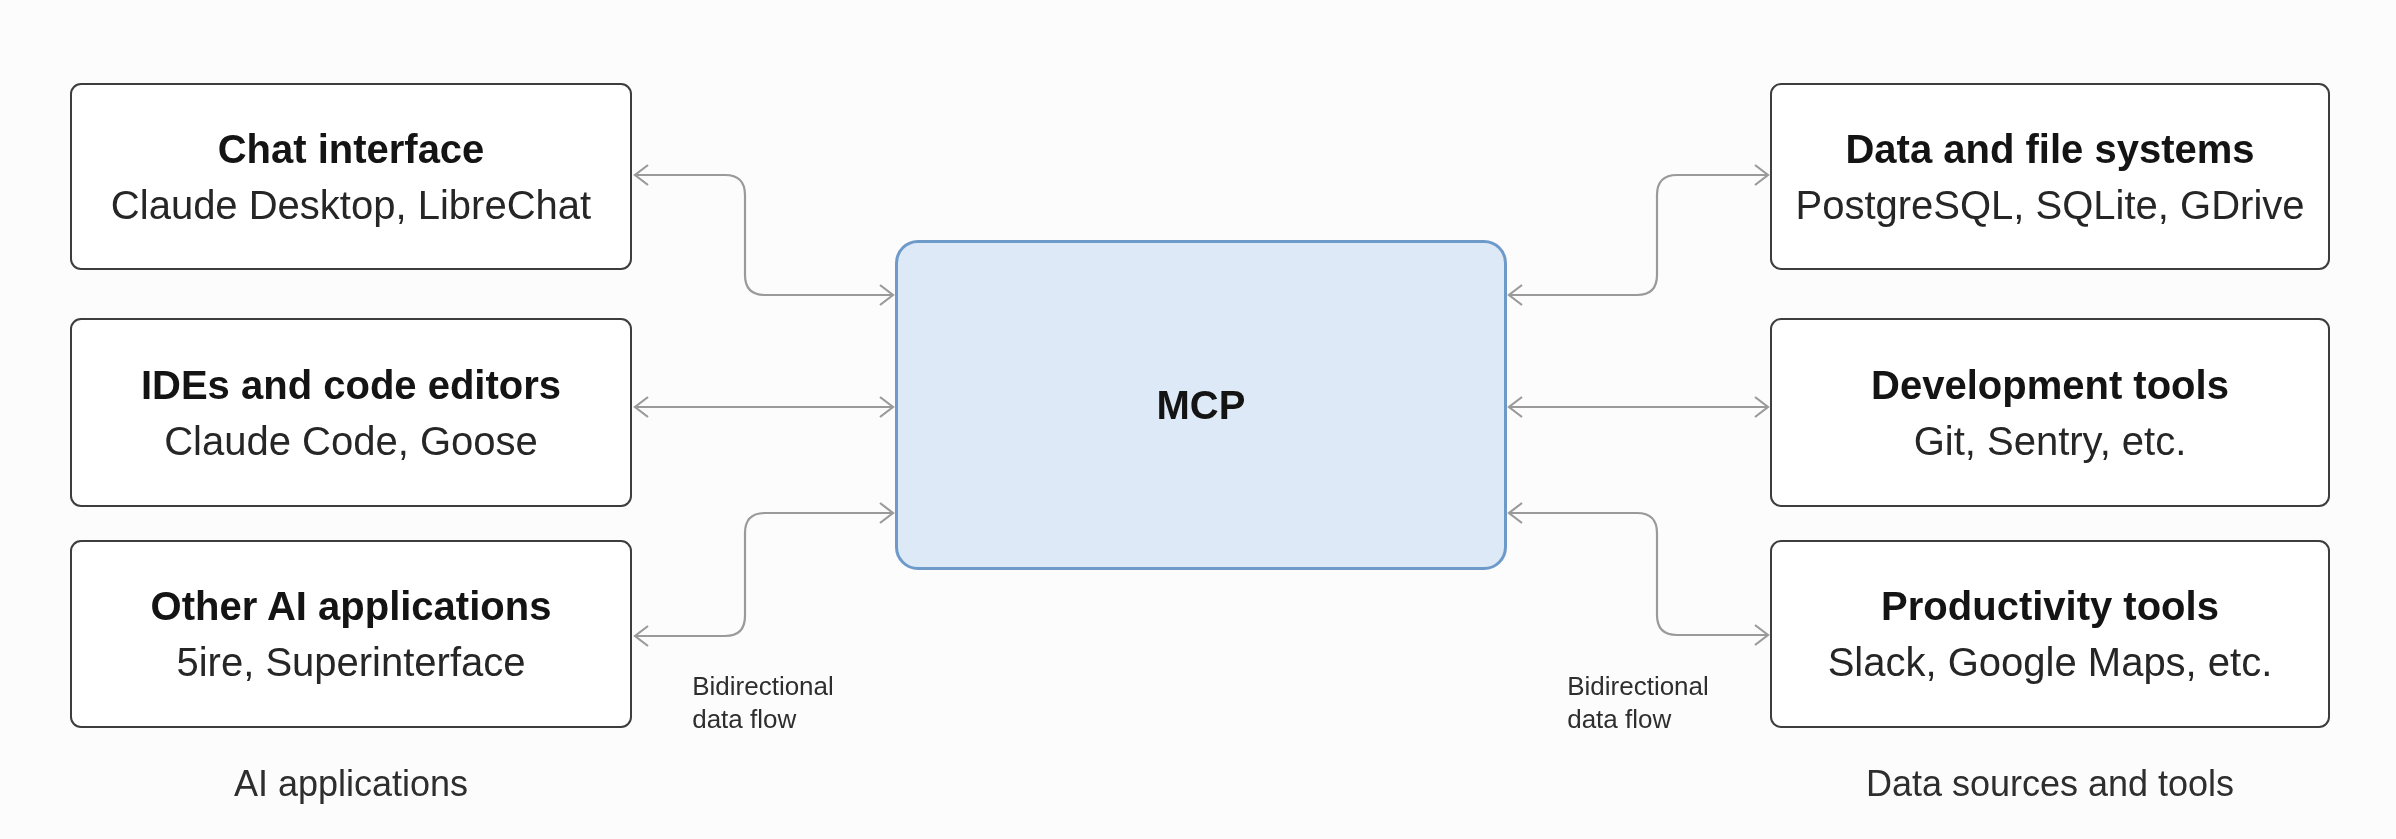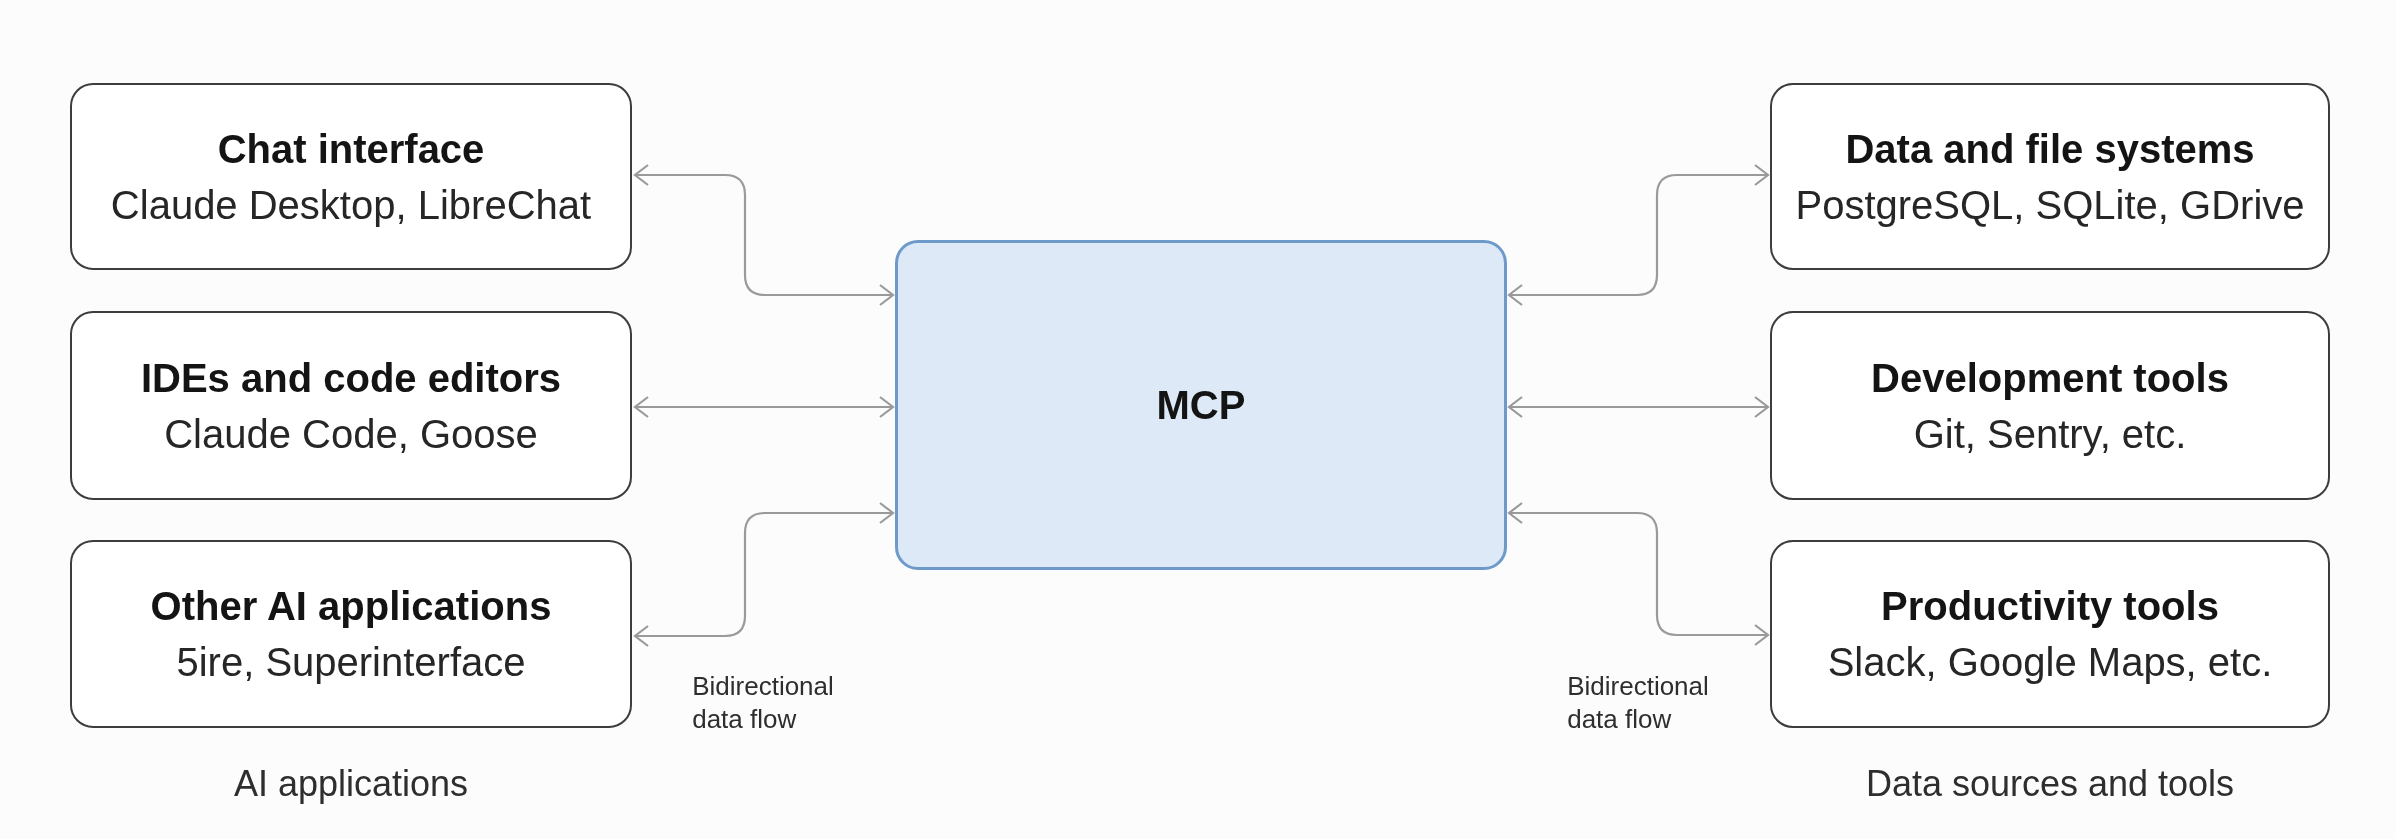--- a/index.html
+++ b/index.html
@@ -9,21 +9,21 @@
     height: 839px;
     background: #fcfcfc;
     font-family: "Liberation Sans", sans-serif;
     overflow: hidden;
   }
   .node {
     position: absolute;
     box-sizing: border-box;
     background: #ffffff;
     border: 2px solid #3d3d3d;
-    border-radius: 23px;
+    border-radius: 11px;
     display: flex;
     flex-direction: column;
     align-items: center;
     justify-content: center;
     text-align: center;
     gap: 14px;
     padding: 0 10px;
   }
   .node .title {
     font-size: 40px;
@@ -34,21 +34,21 @@
   }
   .node .sub {
     font-size: 40px;
     color: #262626;
     line-height: 1.05;
     white-space: nowrap;
   }
   .box-l { left: 70px;  width: 562px; }
   .box-r { left: 1770px; width: 560px; }
   .row1 { top: 83px;  height: 187px; }
-  .row2 { top: 311px; height: 189px; }
+  .row2 { top: 318px; height: 189px; }
   .row3 { top: 540px; height: 188px; }
   .mcp {
     left: 895px; top: 240px; width: 612px; height: 330px;
     background: #dde9f6;
     border: 3px solid #6e9aca;
     border-radius: 23px;
   }
   .caption {
     position: absolute;
     transform: translateX(-50%);

